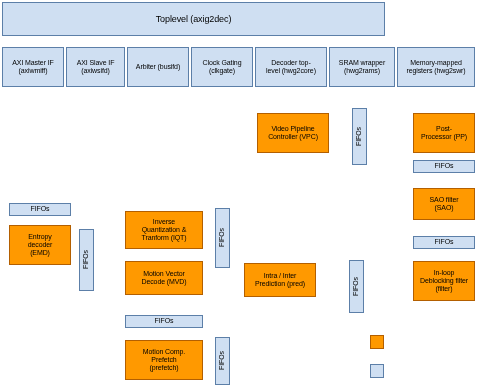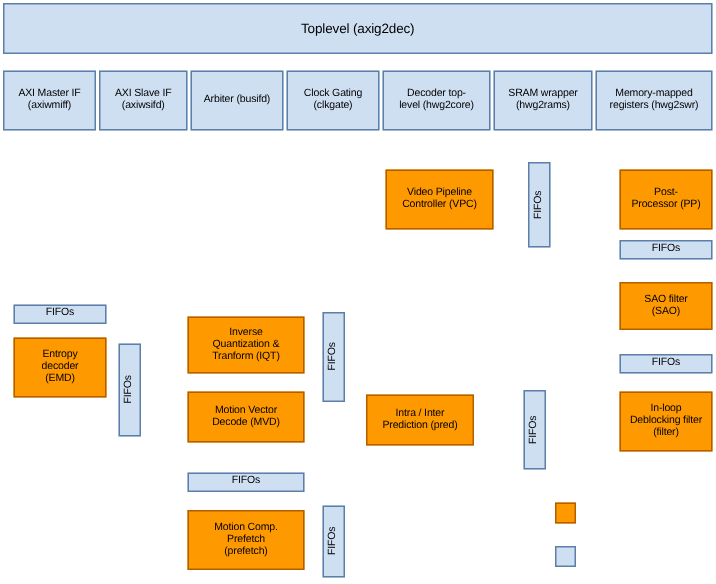--- a/index.html
+++ b/index.html
@@ -44,21 +44,21 @@
   .swatch {
     position: absolute;
     box-sizing: border-box;
   }
 </style>
 </head>
 <body>
 
 <div id="canvas">
 
-  <div class="node blue" style="left:2px; top:2px; width:473px; height:34px; font-size:9px;">Toplevel (axig2dec)</div>
+  <div class="node blue" style="left:2px; top:2px; width:383px; height:34px; font-size:9px;">Toplevel (axig2dec)</div>
 
   <div class="node blue" style="left:2px; top:47px; width:62px; height:40px; font-size:7px;">AXI Master IF
 (axiwmiff)</div>
   <div class="node blue" style="left:66px; top:47px; width:59px; height:40px; font-size:7px;">AXI Slave IF
 (axiwsifd)</div>
   <div class="node blue" style="left:127px; top:47px; width:62px; height:40px; font-size:7px;">Arbiter (busifd)</div>
   <div class="node blue" style="left:191px; top:47px; width:62px; height:40px; font-size:7px;">Clock Gating
 (clkgate)</div>
   <div class="node blue" style="left:255px; top:47px; width:72px; height:40px; font-size:7px;">Decoder top-
 level (hwg2core)</div>

